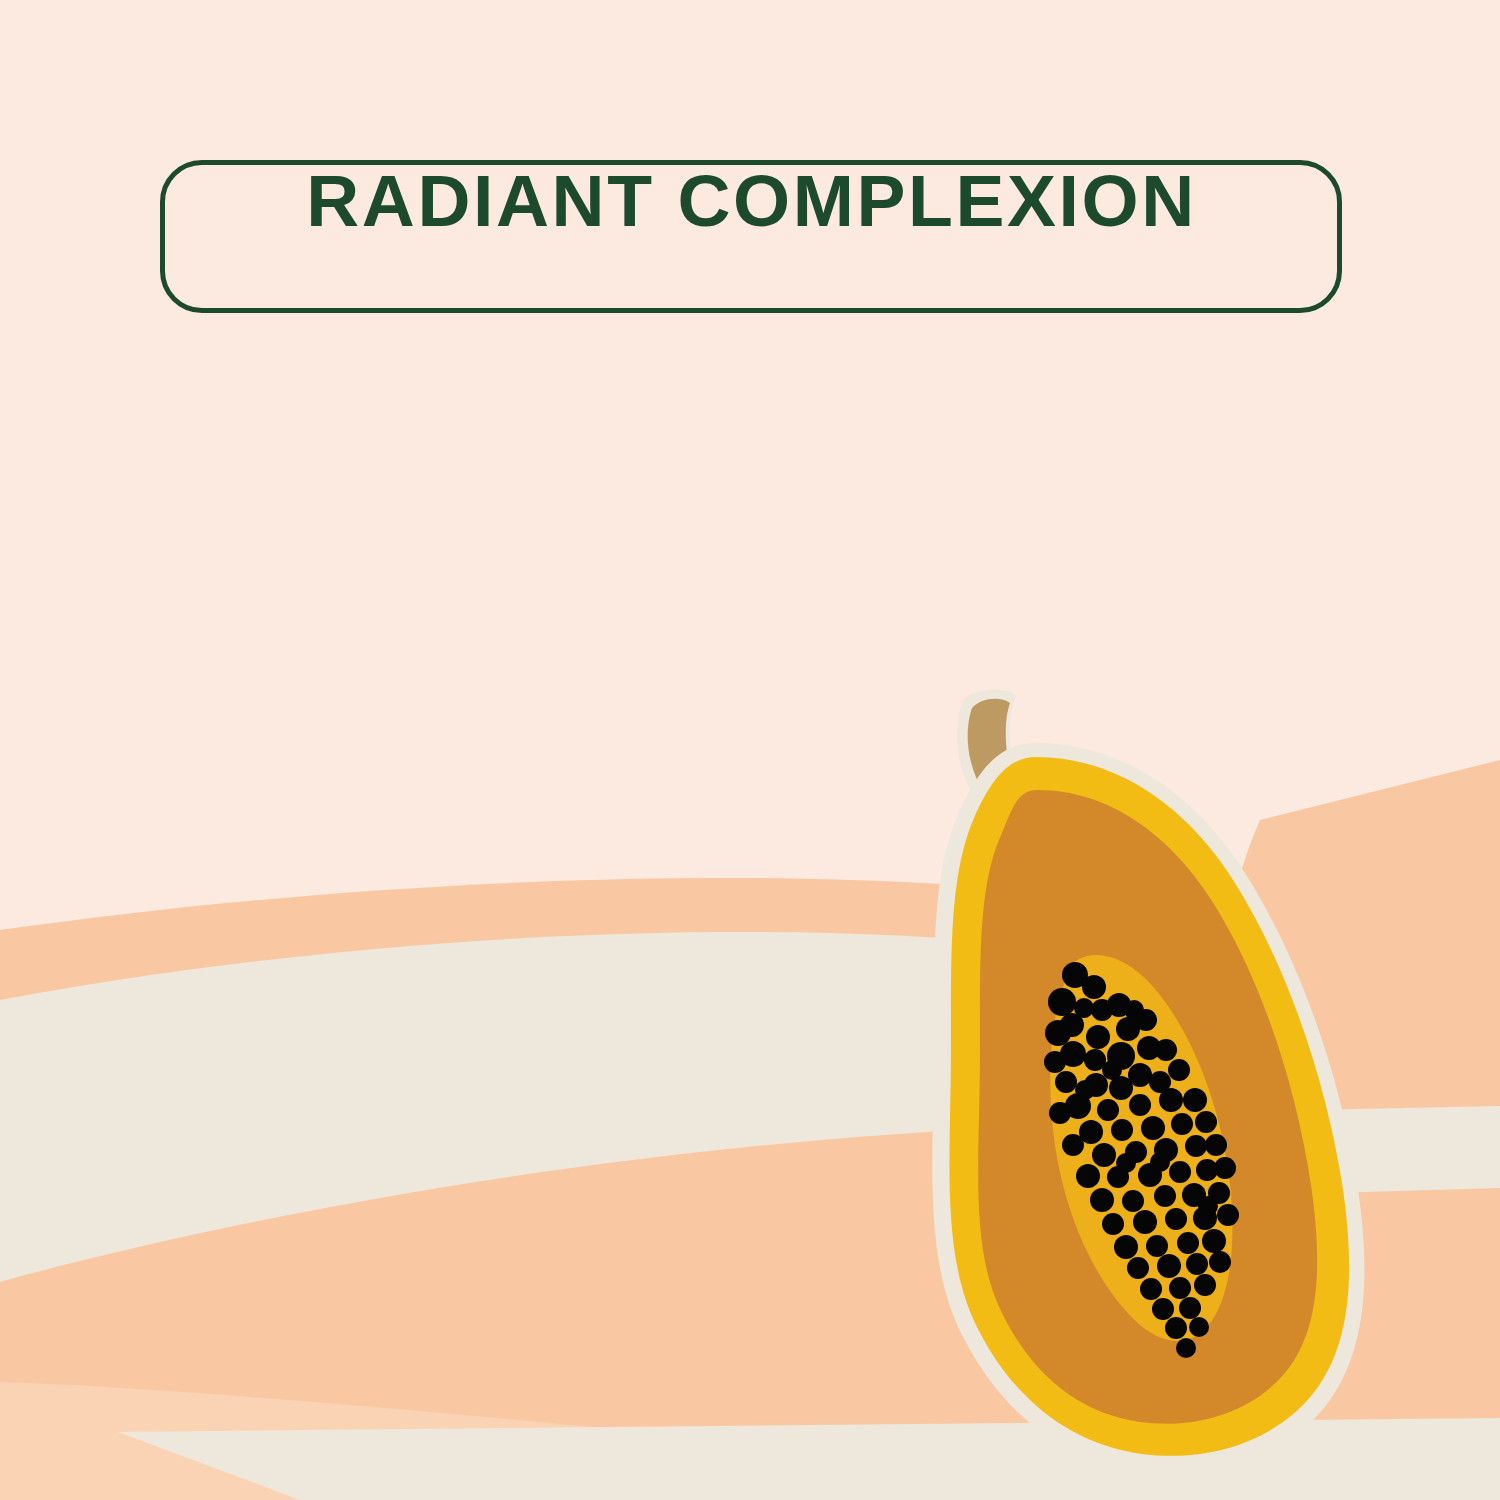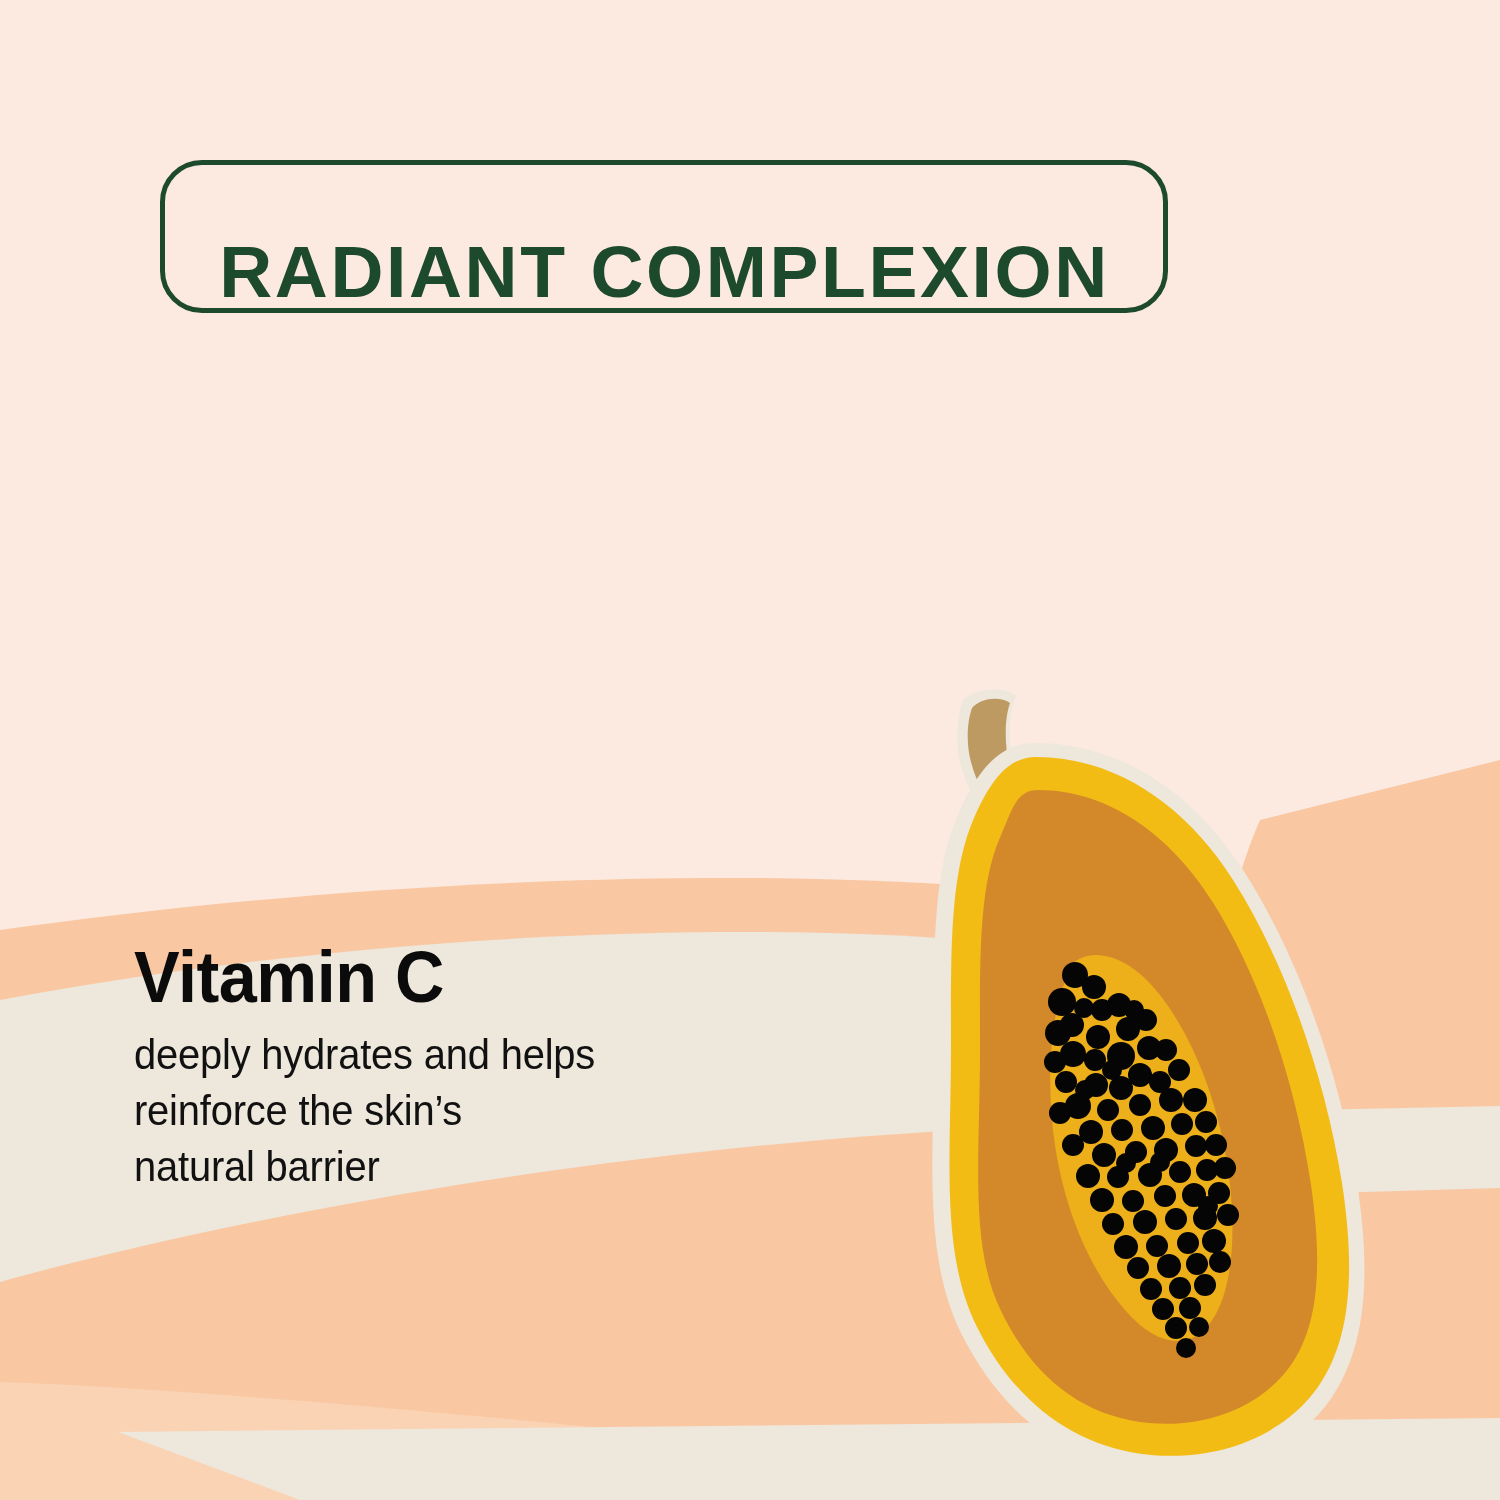--- a/index.html
+++ b/index.html
@@ -10,25 +10,25 @@
     overflow:hidden;
     position:relative;
   }
   #stage{position:absolute;inset:0;width:1500px;height:1500px;overflow:hidden;}
   #bg{position:absolute;left:0;top:0;width:1500px;height:1500px;}
   #papaya{position:absolute;left:0;top:0;width:1500px;height:1500px;}
 
   .title-box{
     position:absolute;
     left:160px;top:160px;
-    width:1008px;height:153px;
+    width:1182px;height:153px;
     border:5px solid #1D4A2C;
     border-radius:42px;
     box-sizing:border-box;
-    display:flex;align-items:flex-end;justify-content:center;
+    display:flex;align-items:flex-start;justify-content:center;
   }
   .title-text{
     color:#1D4A2C;
     font-family:"Liberation Sans", sans-serif;
     font-weight:bold;
     font-size:72px;
     letter-spacing:2.5px;
     line-height:1;
     white-space:nowrap;
     transform:scaleX(1.02);
@@ -91,28 +91,20 @@
     <path fill="#F9C8A3" d="M1500,1188 L1500,1330 L1190,1330 C1196,1280 1208,1232 1228,1196 Z"></path>
 
     <path fill="#EDE7DC" d="M0,1010 L0,1230 L120,1218 C96,1150 70,1078 44,1018 Z"></path>
   </svg>
 
   <div class="title-box">
     <div class="title-text">RADIANT COMPLEXION</div>
   </div>
 
 
-  <div class="ingredient ing-2">
-    <h2 class="ing-title">Vitamin C</h2>
-    <p class="ing-body">
-      <span class="ln">deeply hydrates and helps</span>
-      <span class="ln">reinforce the skin’s</span>
-      <span class="ln">natural barrier</span>
-    </p>
-  </div>
 
   <svg id="papaya" viewBox="0 0 1500 1500" preserveAspectRatio="none">
 
     <path fill="#EDE7DC" d="M963,700 C957,717 955,742 960,762 C965,784 980,812 996,830
              L1032,812 C1020,790 1011,762 1010,740 C1009,720 1012,706 1016,696
              C1005,686 975,688 963,700 Z"></path>
     <path fill="#BE9A63" d="M972,708 C967,722 966,744 971,762 C976,782 989,806 1002,822
              L1026,812 C1015,790 1007,764 1006,742 C1005,724 1007,712 1010,703
              C1000,696 981,698 972,708 Z"></path>
 

